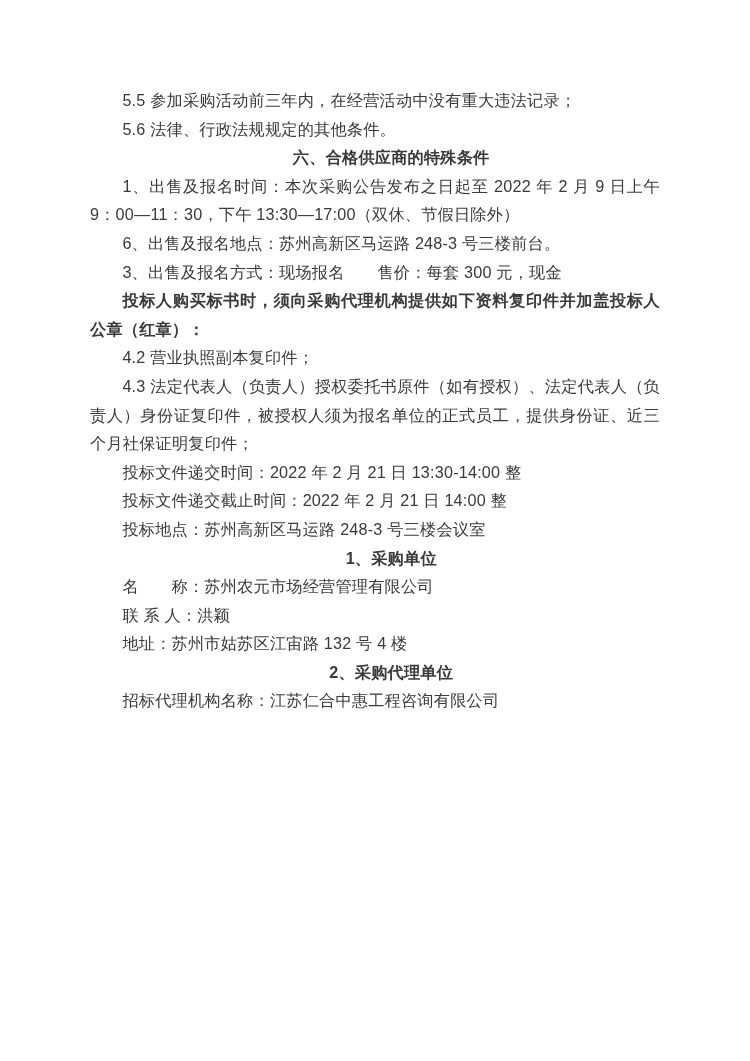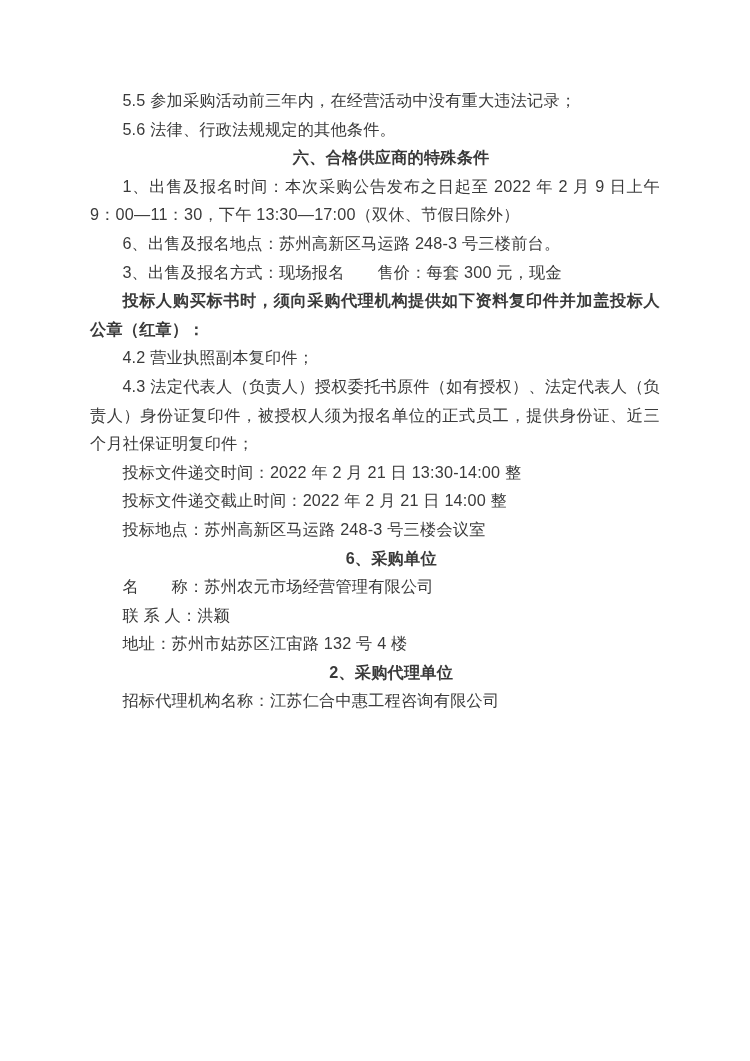--- a/index.html
+++ b/index.html
@@ -47,20 +47,20 @@
       <p class="block heading">六、合格供应商的特殊条件</p>
       <p class="block">1、出售及报名时间：本次采购公告发布之日起至 2022 年 2 月 9 日上午 9：00—11：30，下午 13:30—17:00（双休、节假日除外）</p>
       <p class="block">6、出售及报名地点：苏州高新区马运路 248-3 号三楼前台。</p>
       <p class="block">3、出售及报名方式：现场报名　　售价：每套 300 元，现金</p>
       <p class="block bold">投标人购买标书时，须向采购代理机构提供如下资料复印件并加盖投标人公章（红章）：</p>
       <p class="block">4.2 营业执照副本复印件；</p>
       <p class="block">4.3 法定代表人（负责人）授权委托书原件（如有授权）、法定代表人（负责人）身份证复印件，被授权人须为报名单位的正式员工，提供身份证、近三个月社保证明复印件；</p>
       <p class="block">投标文件递交时间：2022 年 2 月 21 日 13:30-14:00 整</p>
       <p class="block">投标文件递交截止时间：2022 年 2 月 21 日 14:00 整</p>
       <p class="block">投标地点：苏州高新区马运路 248-3 号三楼会议室</p>
-      <p class="block heading">6、采购单位</p>
+      <p class="block heading">1、采购单位</p>
       <p class="block">名　　称：苏州农元市场经营管理有限公司</p>
       <p class="block">联 系 人：洪颖</p>
       <p class="block">地址：苏州市姑苏区江宙路 132 号 4 楼</p>
       <p class="block heading">2、采购代理单位</p>
       <p class="block">招标代理机构名称：江苏仁合中惠工程咨询有限公司</p>
     </div>
 </div>
 
 </body></html>

